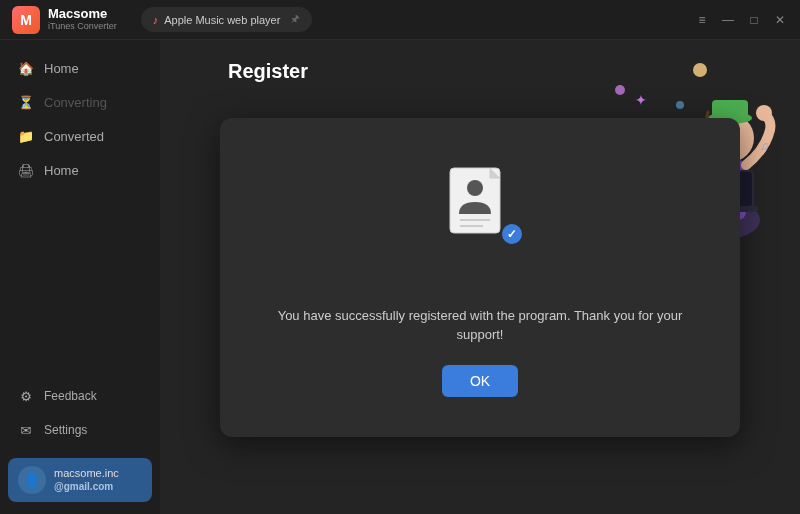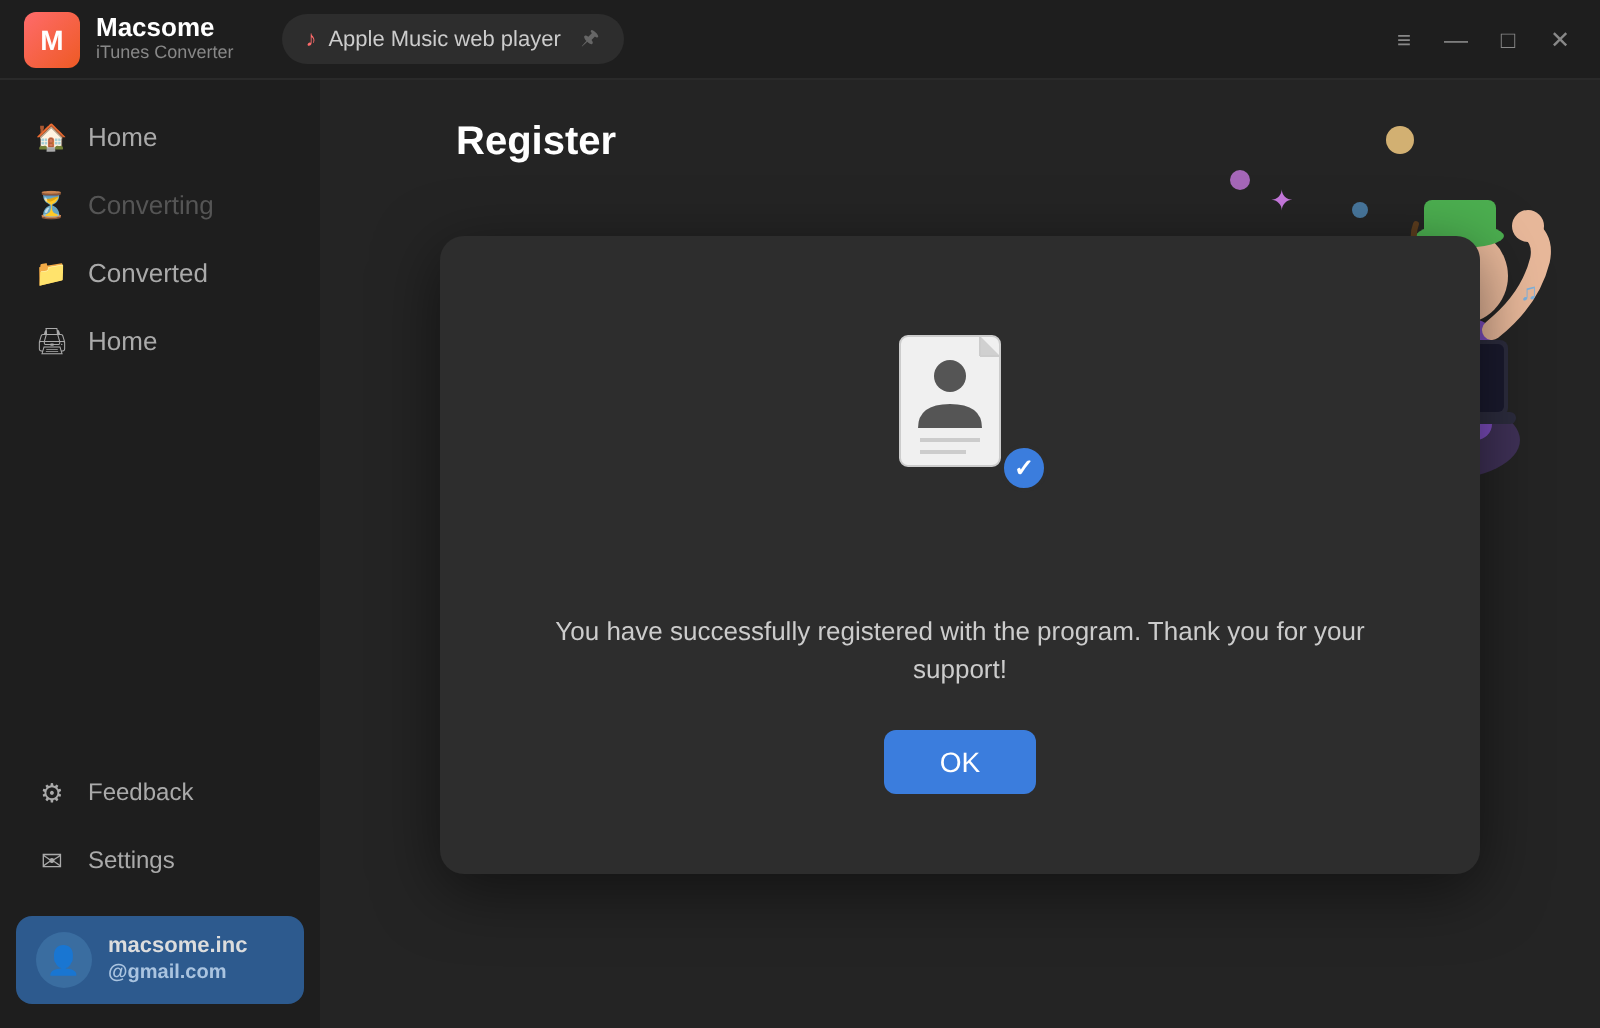--- a/index.html
+++ b/index.html
@@ -191,21 +191,21 @@
     }
 
     .user-info {
       display: flex;
       flex-direction: column;
       line-height: 1.2;
     }
 
     .user-name {
       font-size: 11px;
-      font-weight: 700;
+      font-weight: 400;
       color: #ddd;
     }
 
     .user-email {
       font-size: 10px;
       color: #aac4e0;
       font-weight: bold;
     }
 
     

